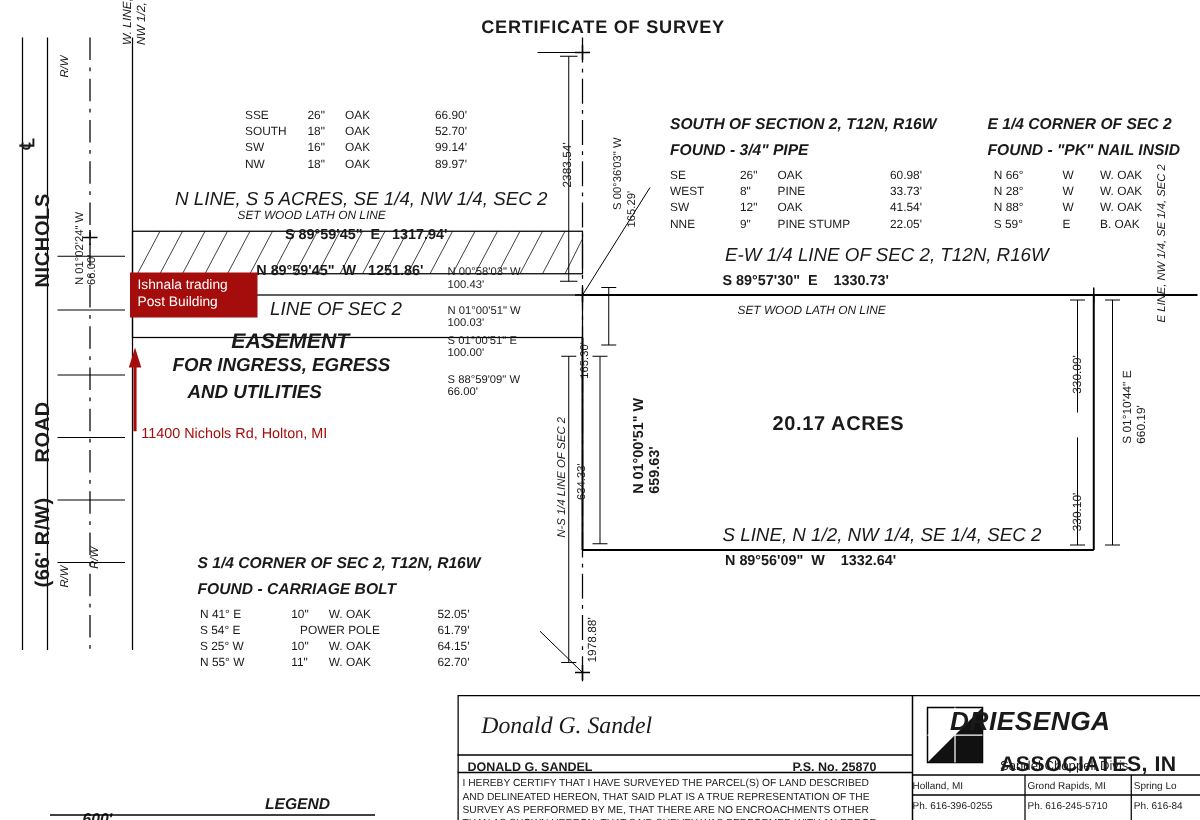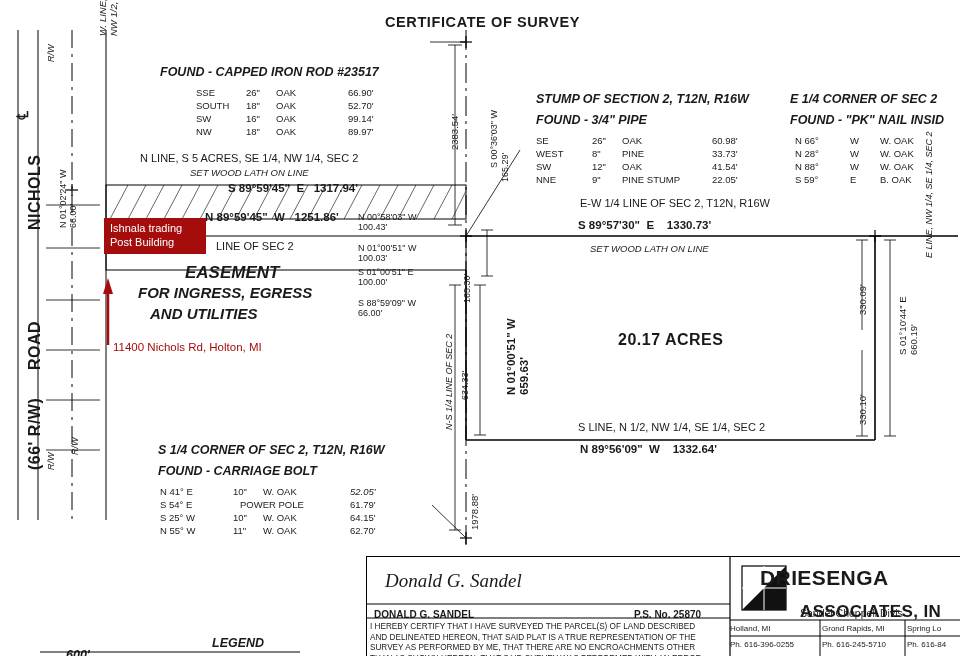--- a/index.html
+++ b/index.html
@@ -2,21 +2,21 @@
 <html><head>
 <meta charset="utf-8">
 <style>
   html,body{margin:0;padding:0;background:#fff;}
   body{width:960px;height:656px;position:relative;overflow:hidden;
        font-family:"Liberation Sans", sans-serif;color:#1a1a1a;}
   .survey{position:absolute;left:0;top:0;width:960px;height:596px;}
   .t{position:absolute;white-space:pre;line-height:1.12;}
   .title{font-size:14.5px;font-weight:bold;letter-spacing:.6px;}
   .hdr{font-size:12.5px;font-style:italic;font-weight:bold;}
-  .sub{font-size:11px;}
+  .sub{font-size:15px;font-style:italic;}
   .tiny{font-size:9.5px;}
   .tiny2{font-size:9px;}
   .big{font-size:16px;font-weight:bold;letter-spacing:.5px;}
   .bear{font-size:11.5px;font-weight:bold;}
   .ital{font-style:italic;}
   .rot90{transform:rotate(-90deg);transform-origin:left top;}
   .callout{position:absolute;background:#a50d0d;color:#fff;font-size:11px;
            padding:4px 6px;line-height:1.25;}
   .note{position:absolute;color:#a50d0d;font-size:11.5px;white-space:pre;}
   svg{position:absolute;left:0;top:0;}
@@ -125,39 +125,38 @@
     <line x1="466" y1="42" x2="430" y2="42" stroke="#000" stroke-width="0.8"></line>
     <line x1="466" y1="236" x2="520" y2="150" stroke="#000" stroke-width="0.8"></line>
     <line x1="466" y1="538" x2="432" y2="505" stroke="#000" stroke-width="0.8"></line>
 
     <line x1="108" y1="345" x2="108" y2="290" stroke="#a50d0d" stroke-width="2.5"></line>
     <polygon points="108,278 103,294 113,294" fill="#a50d0d"></polygon>
   </svg>
 
   <div class="t title" style="left:385px;top:14px;">CERTIFICATE OF SURVEY</div>
 
-  <div class="t hdr" style="left:160px;top:65px;">FOUND - CAPPED IRON ROD #23517</div>
   <div class="t tiny" style="left:196px;top:88px;">SSE</div>
   <div class="t tiny" style="left:196px;top:101px;">SOUTH</div>
   <div class="t tiny" style="left:196px;top:114px;">SW</div>
   <div class="t tiny" style="left:196px;top:127px;">NW</div>
   <div class="t tiny" style="left:246px;top:88px;">26"</div>
   <div class="t tiny" style="left:246px;top:101px;">18"</div>
   <div class="t tiny" style="left:246px;top:114px;">16"</div>
   <div class="t tiny" style="left:246px;top:127px;">18"</div>
   <div class="t tiny" style="left:276px;top:88px;">OAK</div>
   <div class="t tiny" style="left:276px;top:101px;">OAK</div>
   <div class="t tiny" style="left:276px;top:114px;">OAK</div>
   <div class="t tiny" style="left:276px;top:127px;">OAK</div>
   <div class="t tiny" style="left:348px;top:88px;">66.90'</div>
   <div class="t tiny" style="left:348px;top:101px;">52.70'</div>
   <div class="t tiny" style="left:348px;top:114px;">99.14'</div>
   <div class="t tiny" style="left:348px;top:127px;">89.97'</div>
 
-  <div class="t hdr" style="left:536px;top:92px;">STUMP OF SECTION 2, T12N, R16W</div>
+  <div class="t hdr" style="left:536px;top:92px;">SOUTH OF SECTION 2, T12N, R16W</div>
   <div class="t hdr" style="left:536px;top:113px;">FOUND - 3/4" PIPE</div>
   <div class="t tiny" style="left:536px;top:136px;">SE</div>
   <div class="t tiny" style="left:536px;top:149px;">WEST</div>
   <div class="t tiny" style="left:536px;top:162px;">SW</div>
   <div class="t tiny" style="left:536px;top:175px;">NNE</div>
   <div class="t tiny" style="left:592px;top:136px;">26"</div>
   <div class="t tiny" style="left:592px;top:149px;">8"</div>
   <div class="t tiny" style="left:592px;top:162px;">12"</div>
   <div class="t tiny" style="left:592px;top:175px;">9"</div>
   <div class="t tiny" style="left:622px;top:136px;">OAK</div>
@@ -191,21 +190,21 @@
   <div class="t tiny" style="left:160px;top:513px;">S 25° W</div>
   <div class="t tiny" style="left:160px;top:526px;">N 55° W</div>
   <div class="t tiny" style="left:233px;top:487px;">10"</div>
   <div class="t tiny" style="left:233px;top:500px;"></div>
   <div class="t tiny" style="left:233px;top:513px;">10"</div>
   <div class="t tiny" style="left:233px;top:526px;">11"</div>
   <div class="t tiny" style="left:263px;top:487px;">W. OAK</div>
   <div class="t tiny" style="left:240px;top:500px;">POWER POLE</div>
   <div class="t tiny" style="left:263px;top:513px;">W. OAK</div>
   <div class="t tiny" style="left:263px;top:526px;">W. OAK</div>
-  <div class="t tiny" style="left:350px;top:487px;font-style:italic;">52.05'</div>
+  <div class="t tiny" style="left:350px;top:487px;">52.05'</div>
   <div class="t tiny" style="left:350px;top:500px;">61.79'</div>
   <div class="t tiny" style="left:350px;top:513px;">64.15'</div>
   <div class="t tiny" style="left:350px;top:526px;">62.70'</div>
 
   <div class="t rot90 big" style="left:26px;top:230px;">NICHOLS</div>
   <div class="t rot90 big" style="left:26px;top:370px;">ROAD</div>
   <div class="t rot90 big" style="left:26px;top:470px;">(66' R/W)</div>
   <div class="t rot90 big" style="left:14px;top:120px;">℄</div>
   <div class="t rot90 tiny2 ital" style="left:46px;top:62px;">R/W</div>
   <div class="t rot90 tiny2 ital" style="left:46px;top:470px;">R/W</div>
@@ -280,21 +279,21 @@
     <line x1="730" y1="636" x2="960" y2="636" stroke="#000" stroke-width="1.2"></line>
     <line x1="820" y1="620" x2="820" y2="656" stroke="#000" stroke-width="1"></line>
     <line x1="905" y1="620" x2="905" y2="656" stroke="#000" stroke-width="1"></line>
     <rect x="742" y="566" width="44" height="44" fill="none" stroke="#000" stroke-width="1.2"></rect>
     <polygon points="742,610 786,566 786,610" fill="#111"></polygon>
     <line x1="764" y1="566" x2="764" y2="610" stroke="#fff" stroke-width="1"></line>
     <line x1="742" y1="588" x2="786" y2="588" stroke="#fff" stroke-width="1"></line>
     <line x1="40" y1="652" x2="300" y2="652" stroke="#000" stroke-width="1.2"></line>
   </svg>
 
-  <div class="t firm" style="left:760px;top:566px;">DRIESENGA</div>
+  <div class="t firm" style="left:760px;top:566px;font-style:italic;">DRIESENGA</div>
   <div class="t firm2" style="left:800px;top:589px;">ASSOCIATES, IN</div>
   <div class="t firm3" style="left:800px;top:608px;">Sandel Choppell Divis</div>
 
   <div class="t off" style="left:730px;top:625px;">Holland, MI</div>
   <div class="t off" style="left:822px;top:625px;">Grond Rapids, MI</div>
   <div class="t off" style="left:907px;top:625px;">Spring Lo</div>
   <div class="t off" style="left:730px;top:641px;">Ph. 616-396-0255</div>
   <div class="t off" style="left:822px;top:641px;">Ph. 616-245-5710</div>
   <div class="t off" style="left:907px;top:641px;">Ph. 616-84</div>
 

